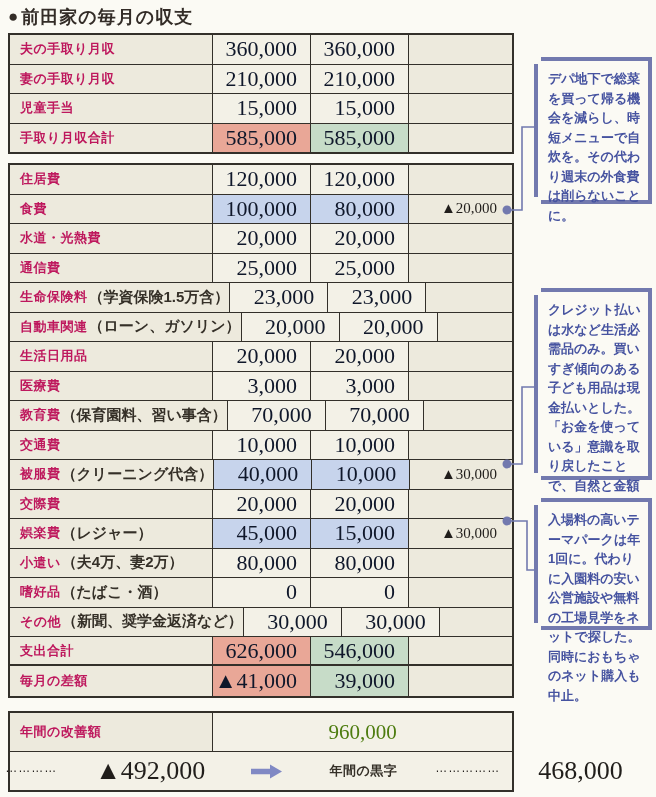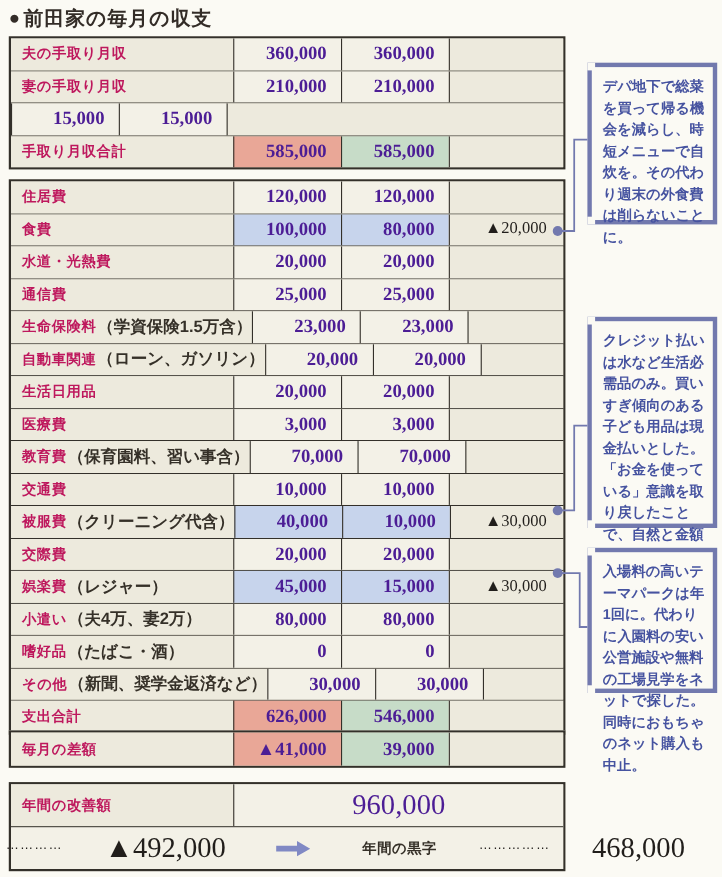--- a/index.html
+++ b/index.html
@@ -42,34 +42,34 @@
   .t-diff{top:664px;}
   .t-annual{top:711px;}
   .trow{display:flex;align-items:stretch;height:28.5px;}
   .trow + .trow{border-top:1px solid var(--line);}
   .t-diff .trow{height:30px;}
   .cell{display:flex;align-items:center;box-sizing:border-box;}
   .c-label{flex:0 0 202px;padding-left:10px;background:var(--cell-bg);}
   .lbl{font-weight:bold;font-size:13px;letter-spacing:0.5px;color:#be185d;white-space:nowrap;}
   .note{font-weight:bold;font-size:15px;margin-left:1px;color:#353028;white-space:nowrap;}
   .c-val{justify-content:flex-end;padding-right:13px;
-    font-family:"Liberation Serif","DejaVu Serif",serif;font-size:17px;color:#4c1d95;
-    background:var(--val-bg);border-left:1px solid var(--line);font-weight:bold;}
+    font-family:"Liberation Serif","DejaVu Serif",serif;font-size:22px;color:#0f172a;
+    background:var(--val-bg);border-left:1px solid var(--line);}
   .c-before,.c-after{flex:0 0 98px;}
   .c-change{flex:1 1 auto;justify-content:flex-end;padding-right:15px;
     font-family:"Liberation Serif","DejaVu Serif",serif;font-size:15px;color:#211e1b;
     background:var(--cell-bg);border-left:1px solid var(--line);}
   .bg-pink{background:var(--pink);}
   .bg-green{background:var(--green);}
   .bg-blue{background:var(--blue);}
 
   
   .t-annual .trow{height:38px;}
   .c-improve{flex:1 1 auto;justify-content:center;border-left:1px solid var(--line);
-    font-family:"Liberation Serif","DejaVu Serif",serif;font-size:26px;color:#4c1d95;
+    font-family:"Liberation Serif","DejaVu Serif",serif;font-size:21px;color:#4d7c0f;
     background:var(--val-bg);}
   .annual-row2{justify-content:center;align-items:center;background:var(--val-bg);
     white-space:nowrap;gap:36px;}
   .small-lbl{font-weight:bold;font-size:13px;letter-spacing:0.5px;color:#353028;}
   .leader{font-size:12px;letter-spacing:1px;color:#211e1b;margin:0 2px;position:relative;top:-3px;}
   .big-num{font-family:"Liberation Serif","DejaVu Serif",serif;font-size:26px;color:#211e1b;}
   .arrow{color:var(--arrow-blue);margin:0 10px;display:flex;align-items:center;}
 
   
   .callout{position:absolute;left:534px;width:118px;box-sizing:border-box;
@@ -115,20 +115,24 @@
       <div class="trow">
         <div class="cell c-label">
           <span class="lbl">妻の手取り月収</span>
           <span class="note"></span>
         </div>
         <div class="cell c-val c-before">210,000</div>
         <div class="cell c-val c-after">210,000</div>
         <div class="cell c-change"></div>
       </div>
       <div class="trow">
+        <div class="cell c-label">
+          <span class="lbl">児童手当</span>
+          <span class="note"></span>
+        </div>
         <div class="cell c-val c-before">15,000</div>
         <div class="cell c-val c-after">15,000</div>
         <div class="cell c-change"></div>
       </div>
       <div class="trow">
         <div class="cell c-label">
           <span class="lbl">手取り月収合計</span>
           <span class="note"></span>
         </div>
         <div class="cell c-val c-before bg-pink">585,000</div>

